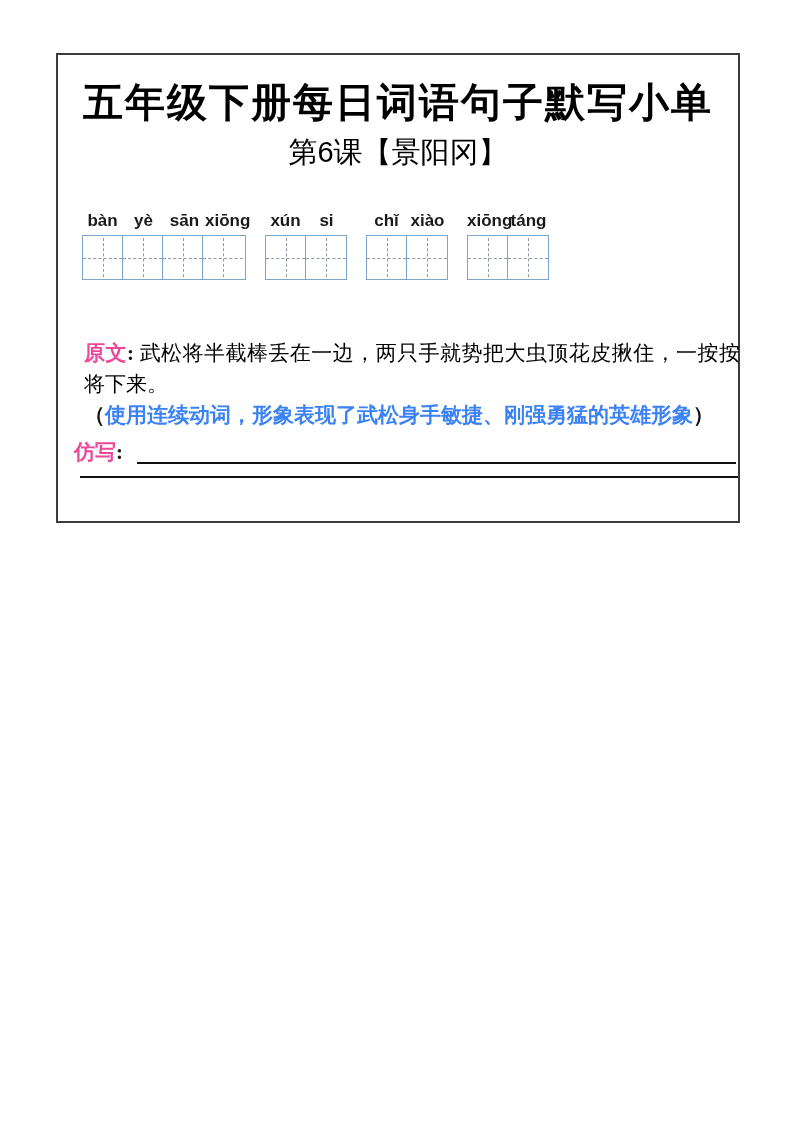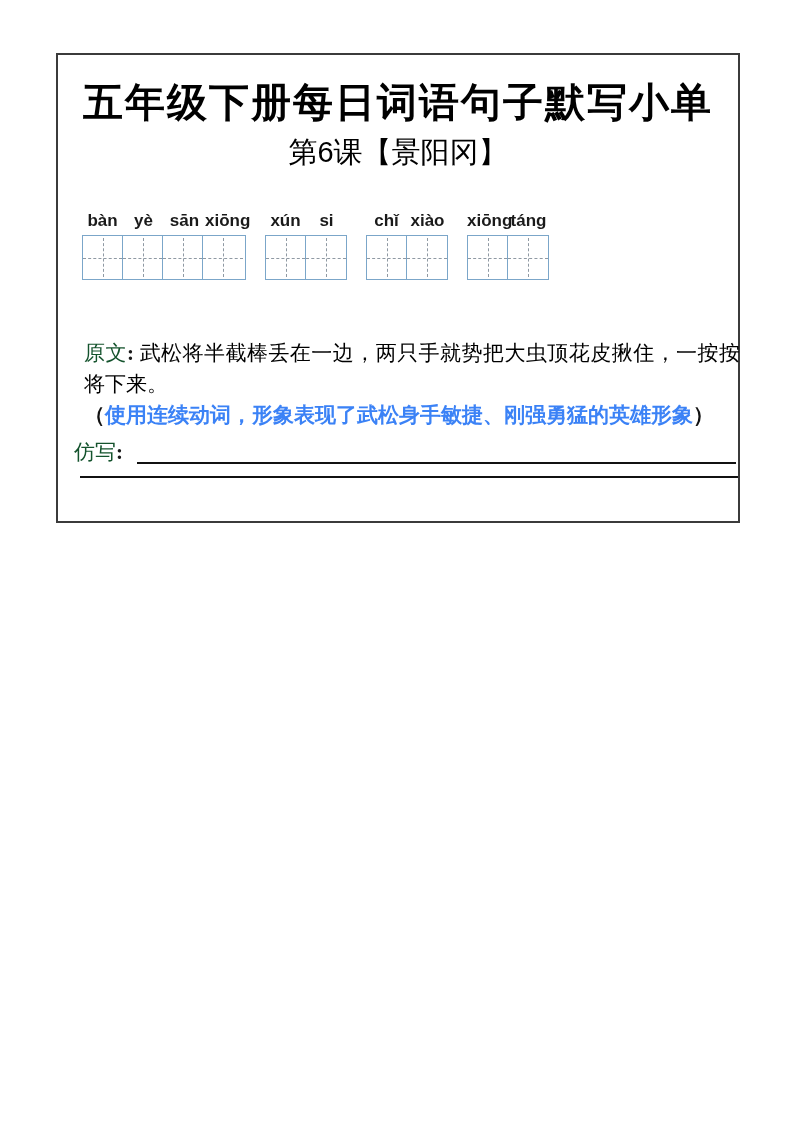--- a/index.html
+++ b/index.html
@@ -28,21 +28,21 @@
   .cell { width:40px; height:43px; position:relative; border-right:1px solid #7ba6c9; }
   .cell:last-child { border-right:none; }
   .cell::before { content:""; position:absolute; left:0; right:0; top:50%;
                   border-top:1px dashed #8f99a3; }
   .cell::after  { content:""; position:absolute; top:2px; bottom:2px; left:50%;
                   border-left:1px dashed #8f99a3; }
 
   
   .orig-para { position:absolute; left:26px; top:283px; width:656px;
                font-size:21px; line-height:31px; color:#000; text-align:justify; }
-  .red-label { color:#14532d; font-weight:normal; }
+  .red-label { color:#ec4899; font-weight:bold; }
   .label-colon { color:#1a1a1a; font-weight:bold; }
 
   .note-line { position:absolute; left:26px; top:345px; width:660px;
                font-size:21px; line-height:30px; font-weight:bold; }
   .note-paren { color:#111; }
   .note-text { color:#3b82f6; }
 
   .imitate-row { position:absolute; left:16px; top:384px; right:2px;
                  display:flex; align-items:center; font-size:21px; line-height:26px; }
   .write-line { flex:1; margin-left:14px; border-bottom:2.5px solid #111; height:24px; }

